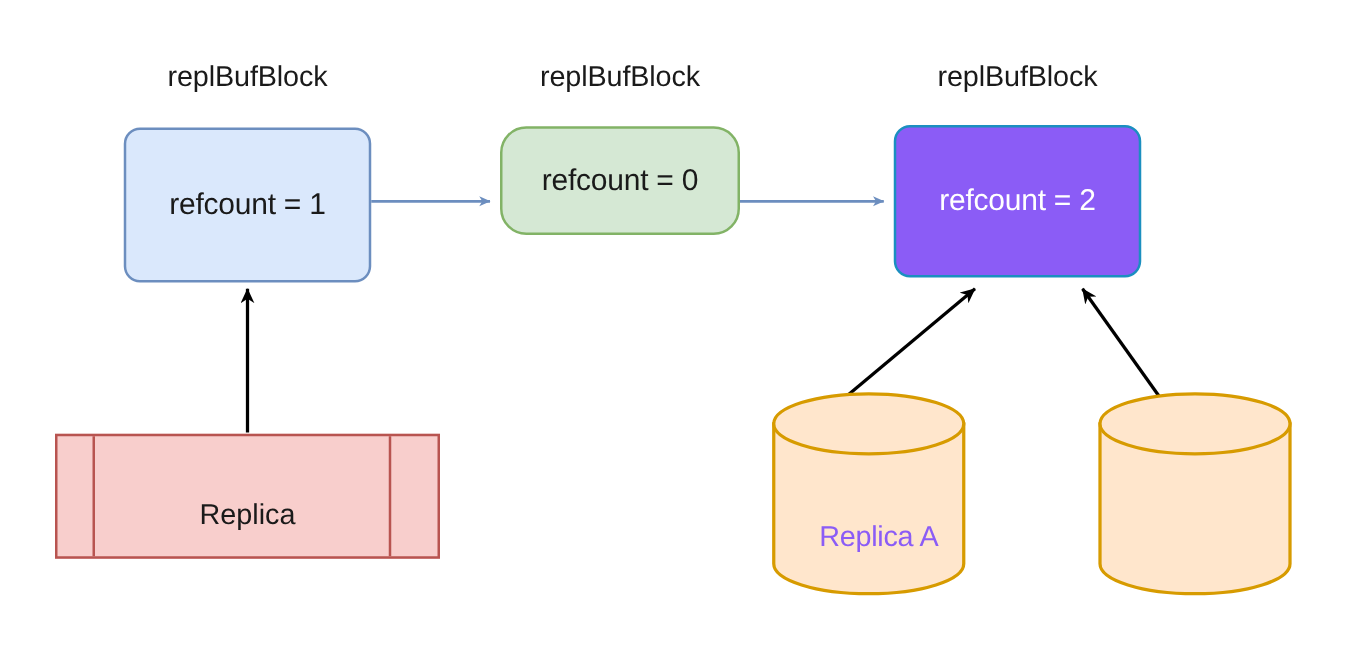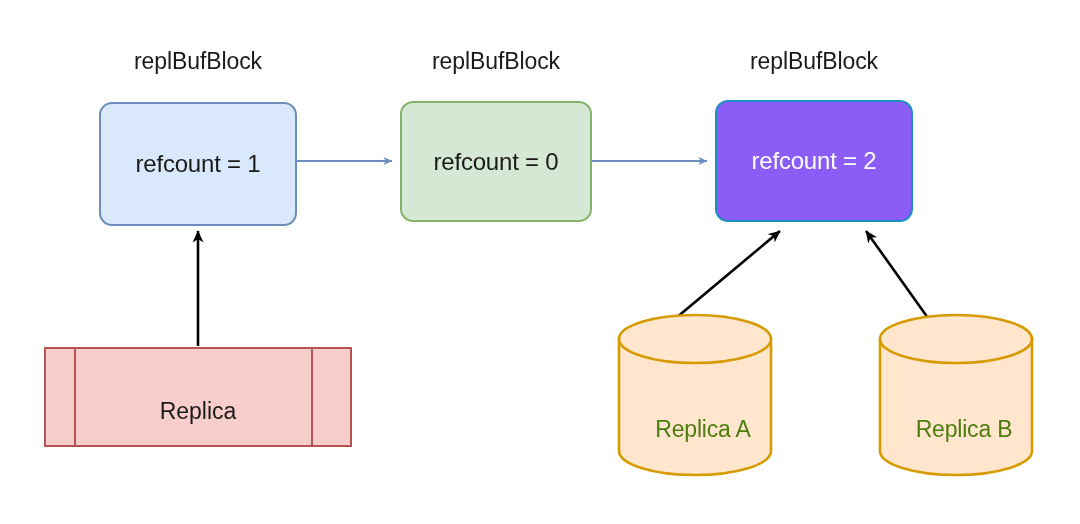--- a/index.html
+++ b/index.html
@@ -83,21 +83,21 @@
   .cylinder {
     position: absolute;
   }
   .cylinder .cyl-label {
     position: absolute;
     left: 0;
     right: 0;
     bottom: 34px;
     text-align: center;
     font-size: 23px;
-    color: #4d7c0f;
+    color: #8b5cf6;
     letter-spacing: -0.2px;
     padding-left: 16px;
   }
 </style>
 </head>
 <body>
 
 <div id="canvas">
 
   <svg id="svg-layer" viewBox="0 0 1080 524">
@@ -133,22 +133,22 @@
 
   <div class="block-label" style="left:99px; top:48px; width:198px;">replBufBlock</div>
   <div class="block-label" style="left:400px; top:48px; width:192px;">replBufBlock</div>
   <div class="block-label" style="left:715px; top:48px; width:198px;">replBufBlock</div>
 
   <div class="refblock" style="left:99px; top:102px; width:198px; height:124px;
               background:#dae8fc; border-color:#6c8ebf; color:#1a1a1a;">
     <span>refcount = 1</span>
   </div>
 
-  <div class="refblock" style="left:400px; top:101px; width:192px; height:121px;
-              background:#d5e8d4; border-color:#82b366; color:#1a1a1a;">
+  <div class="refblock" style="left:400px; top:101px; width:192px; height:87px;
+              background:#d5e8d4; border-color:#82b366; color:#1a1a1a;border-radius:21px;">
     <span>refcount = 0</span>
   </div>
 
   <div class="refblock" style="left:715px; top:100px; width:198px; height:122px;
               background:#8b5cf6; border-color:#1b8fc0; color:#ffffff;">
     <span>refcount = 2</span>
   </div>
 
   <div class="backlog" style="left:44px; top:347px; width:308px; height:100px;">
     <span class="divider left"></span>
@@ -165,16 +165,15 @@
       <ellipse cx="78" cy="26" rx="76" ry="24" fill="#ffe6cc" stroke="#d79b00" stroke-width="2.6"></ellipse>
     </svg>
     <div class="cyl-label">Replica A</div>
   </div>
 
   <div class="cylinder" style="left:878px; top:313px; width:156px; height:164px;">
     <svg width="156" height="164" viewBox="0 0 156 164">
       <path d="M2,26 L2,138 A76,24 0 0 0 154,138 L154,26 Z" fill="#ffe6cc" stroke="#d79b00" stroke-width="2.6"></path>
       <ellipse cx="78" cy="26" rx="76" ry="24" fill="#ffe6cc" stroke="#d79b00" stroke-width="2.6"></ellipse>
     </svg>
-    <div class="cyl-label">Replica B</div>
   </div>
 
 </div>
 
 </body></html>

